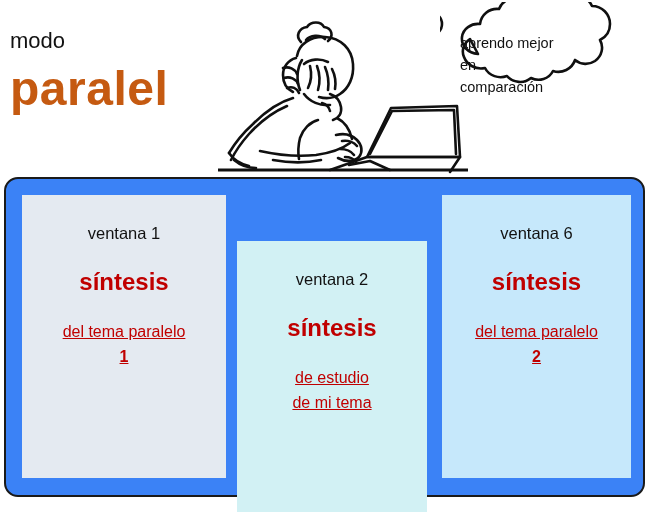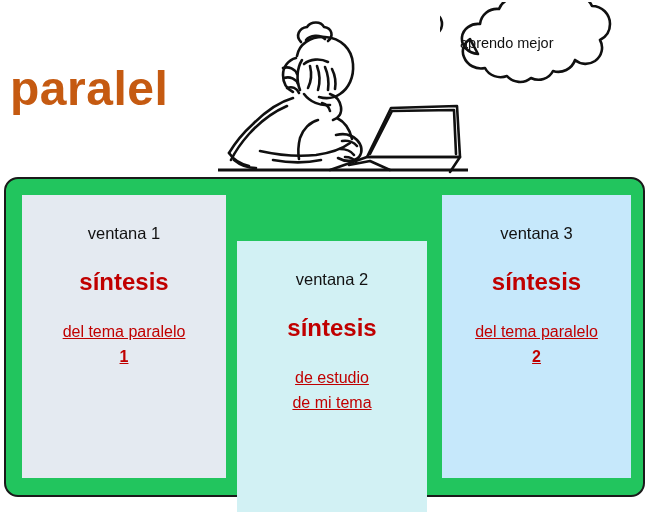--- a/index.html
+++ b/index.html
@@ -80,21 +80,21 @@
   
   .panel {
     position: absolute;
     left: 4px;
     top: 177px;
     width: 641px;
     height: 320px;
     box-sizing: border-box;
     border: 2.5px solid #1a1a1a;
     border-radius: 14px;
-    background: #22c55e;
+    background: #3b82f6;
   }
 
   .columns {
     position: absolute;
     left: 0;
     top: 0;
     width: 641px;
     height: 320px;
   }
 
@@ -154,20 +154,21 @@
     color: #121212;
     pointer-events: none;
   }
   .caption .caption-line { display: block; white-space: pre; }
 </style>
 </head>
 <body>
 
 <div class="header">
 
+  <div class="title-modo">modo</div>
 
   <div class="title-paralel">paralel</div>
 
   <div class="illustration">
     <svg width="250" height="172" viewBox="0 0 250 172" fill="none" stroke="#101010" stroke-width="2.6" stroke-linecap="round" stroke-linejoin="round">
 
       <path d="M-10 168 H250" stroke-width="3"></path>
 
       <path d="M83 40 c-6 -6 -2 -14 6 -15 c4 -6 14 -6 17 0 c8 1 10 9 4 14"></path>
       <path d="M88 38 c4 -5 14 -6 19 -1"></path>
@@ -241,20 +242,22 @@
                c-4 8 -14 11 -22 7
                c-7 6 -18 5 -24 -2
                c-8 3 -18 0 -22 -8
                c-9 2 -18 -3 -21 -11
                c-3 -7 0 -14 6 -18 Z"></path>
     </svg>
   </div>
 
   <div class="bubble-text">
     <span class="bubble-line">aprendo  mejor</span>
+    <span class="bubble-line">en</span>
+    <span class="bubble-line">comparación</span>
   </div>
 </div>
 
 <div class="panel">
   <div class="columns">
 
     <div class="column col-1">
       <div class="col-window-label">ventana 1</div>
       <div class="col-sintesis">síntesis</div>
       <div class="col-desc">
@@ -266,21 +269,21 @@
     <div class="column col-2">
       <div class="col-window-label">ventana 2</div>
       <div class="col-sintesis">síntesis</div>
       <div class="col-desc">
         <span class="desc-line">de estudio</span>
         <span class="desc-line">de mi tema</span>
       </div>
     </div>
 
     <div class="column col-3">
-      <div class="col-window-label">ventana 3</div>
+      <div class="col-window-label">ventana 6</div>
       <div class="col-sintesis">síntesis</div>
       <div class="col-desc">
         <span class="desc-line">del tema paralelo</span>
         <span class="desc-line bold">2</span>
       </div>
     </div>
 
   </div>
 
 </div>

